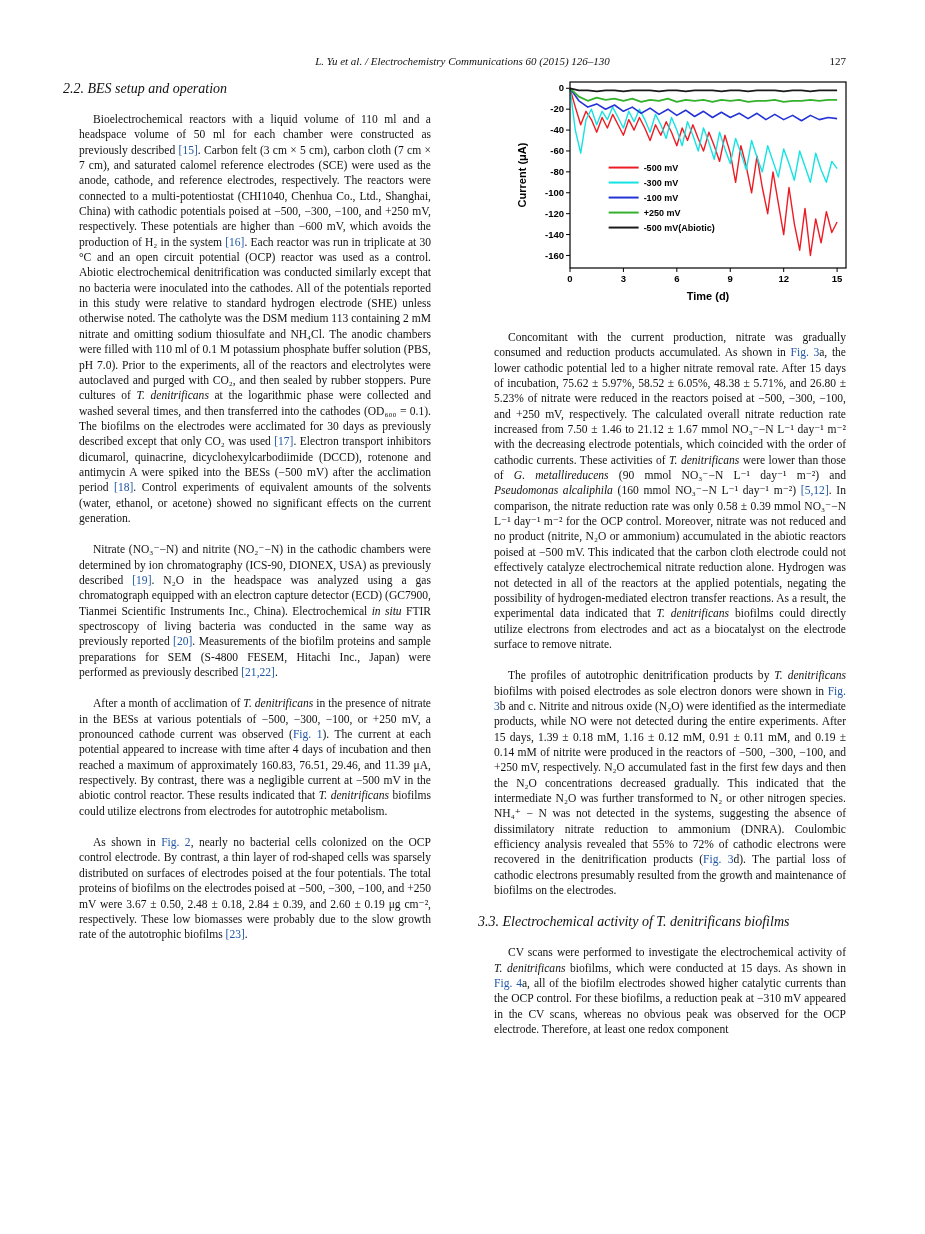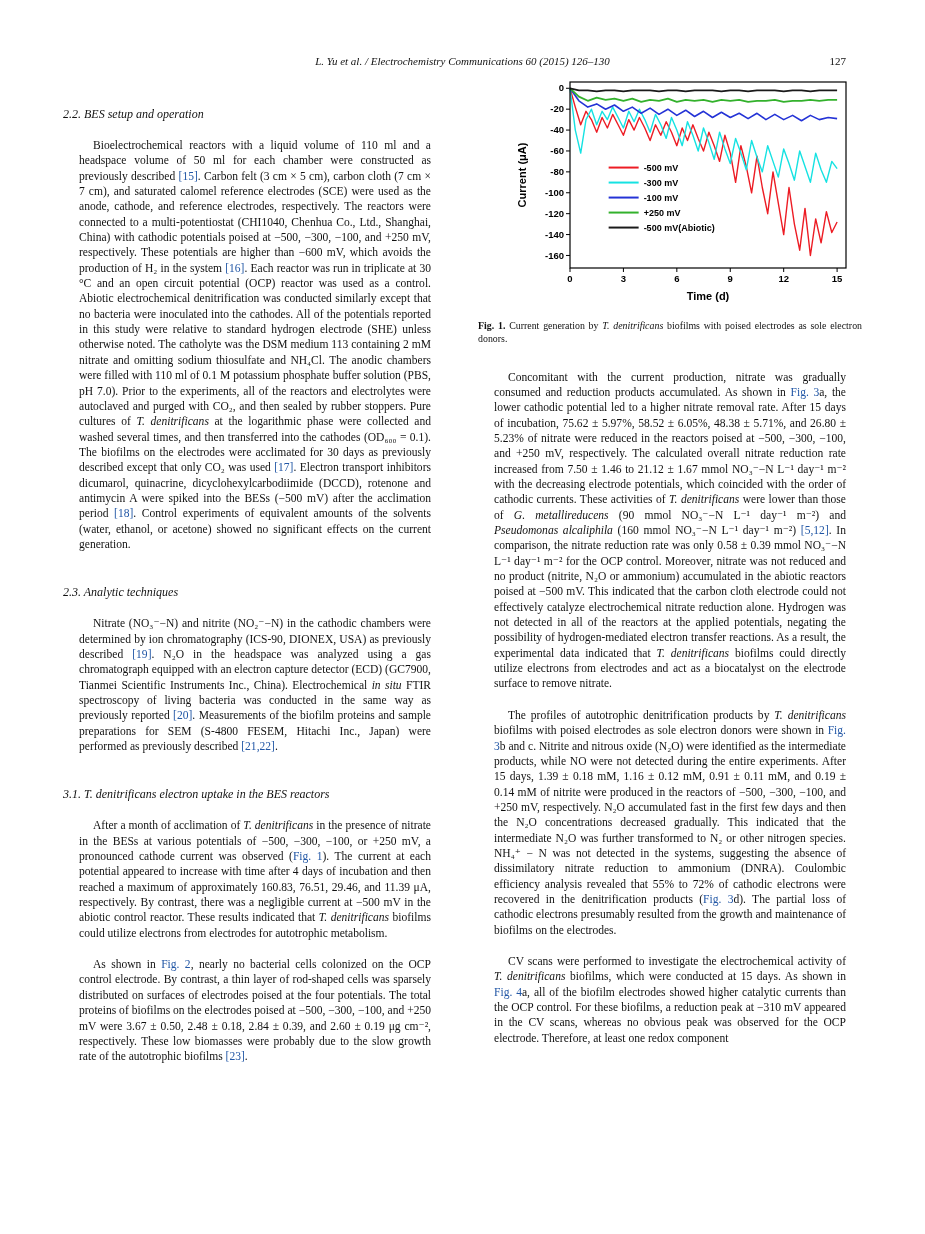--- a/index.html
+++ b/index.html
@@ -5,21 +5,21 @@
   *{box-sizing:border-box}
   html,body{margin:0;padding:0}
   body{width:925px;height:1234px;background:#ffffff;position:relative;overflow:hidden;
        font-family:"Liberation Serif","DejaVu Serif",serif;color:#111}
   .header{position:absolute;top:55px;left:63px;width:799px;font-size:11px}
   .running-head{text-align:center;font-style:italic}
   .page-number{position:absolute;right:16px;top:0}
   .columns{position:absolute;top:74px;left:63px;width:799px;display:flex;gap:31px;align-items:flex-start}
   .col{width:384px;font-size:11.55px;line-height:15.35px;text-align:justify}
   p.p{margin:16px;text-indent:14px}
-  h2.hi,h2.hb{margin:33px 0 13px;font-size:12px;line-height:15px;font-weight:normal}
+  h2.hi,h2.hb{margin:7px 0 13px;font-size:14px;line-height:15px;font-weight:normal}
   h2.hi{font-style:italic}
   h2.hb{font-weight:bold}
   .link{color:var(--link,#2156a5);cursor:pointer}
   figure{margin:0;padding:0}
   .fig-svg{display:block;margin-left:36px}
   figcaption{font-size:9.9px;line-height:12.8px;margin-top:14px;text-align:justify}
   #right-sections{margin-top:24px}
   svg text{font-family:"Liberation Sans","DejaVu Sans",sans-serif;fill:#000}
 </style>
 </head>
@@ -30,23 +30,21 @@
   <div class="header">
     <div class="running-head">L. Yu et al. / Electrochemistry Communications 60 (2015) 126–130</div>
     <div class="page-number">127</div>
   </div>
 
   <div class="columns">
 
     <div class="col" id="left-col">
         <h2 class="hi">2.2. BES setup and operation</h2>
         <p class="p">Bioelectrochemical reactors with a liquid volume of 110 ml and a headspace volume of 50 ml for each chamber were constructed as previously described <span class="link">[15]</span>. Carbon felt (3 cm × 5 cm), carbon cloth (7 cm × 7 cm), and saturated calomel reference electrodes (SCE) were used as the anode, cathode, and reference electrodes, respectively. The reactors were connected to a multi-potentiostat (CHI1040, Chenhua Co., Ltd., Shanghai, China) with cathodic potentials poised at −500, −300, −100, and +250 mV, respectively. These potentials are higher than −600 mV, which avoids the production of H₂ in the system <span class="link">[16]</span>. Each reactor was run in triplicate at 30 °C and an open circuit potential (OCP) reactor was used as a control. Abiotic electrochemical denitrification was conducted similarly except that no bacteria were inoculated into the cathodes. All of the potentials reported in this study were relative to standard hydrogen electrode (SHE) unless otherwise noted. The catholyte was the DSM medium 113 containing 2 mM nitrate and omitting sodium thiosulfate and NH₄Cl. The anodic chambers were filled with 110 ml of 0.1 M potassium phosphate buffer solution (PBS, pH 7.0). Prior to the experiments, all of the reactors and electrolytes were autoclaved and purged with CO₂, and then sealed by rubber stoppers. Pure cultures of <i>T. denitrificans</i> at the logarithmic phase were collected and washed several times, and then transferred into the cathodes (OD₆₀₀ = 0.1). The biofilms on the electrodes were acclimated for 30 days as previously described except that only CO₂ was used <span class="link">[17]</span>. Electron transport inhibitors dicumarol, quinacrine, dicyclohexylcarbodiimide (DCCD), rotenone and antimycin A were spiked into the BESs (−500 mV) after the acclimation period <span class="link">[18]</span>. Control experiments of equivalent amounts of the solvents (water, ethanol, or acetone) showed no significant effects on the current generation.</p>
-        <h2 class="hi">2.3. Analytic techniques</h2>
         <p class="p">Nitrate (NO₃⁻−N) and nitrite (NO₂⁻−N) in the cathodic chambers were determined by ion chromatography (ICS-90, DIONEX, USA) as previously described <span class="link">[19]</span>. N₂O in the headspace was analyzed using a gas chromatograph equipped with an electron capture detector (ECD) (GC7900, Tianmei Scientific Instruments Inc., China). Electrochemical <i>in situ</i> FTIR spectroscopy of living bacteria was conducted in the same way as previously reported <span class="link">[20]</span>. Measurements of the biofilm proteins and sample preparations for SEM (S-4800 FESEM, Hitachi Inc., Japan) were performed as previously described <span class="link">[21,22]</span>.</p>
-        <h2 class="hi">3.1. <i>T. denitrificans</i> electron uptake in the BES reactors</h2>
         <p class="p">After a month of acclimation of <i>T. denitrificans</i> in the presence of nitrate in the BESs at various potentials of −500, −300, −100, or +250 mV, a pronounced cathode current was observed (<span class="link">Fig. 1</span>). The current at each potential appeared to increase with time after 4 days of incubation and then reached a maximum of approximately 160.83, 76.51, 29.46, and 11.39 μA, respectively. By contrast, there was a negligible current at −500 mV in the abiotic control reactor. These results indicated that <i>T. denitrificans</i> biofilms could utilize electrons from electrodes for autotrophic metabolism.</p>
         <p class="p">As shown in <span class="link">Fig. 2</span>, nearly no bacterial cells colonized on the OCP control electrode. By contrast, a thin layer of rod-shaped cells was sparsely distributed on surfaces of electrodes poised at the four potentials. The total proteins of biofilms on the electrodes poised at −500, −300, −100, and +250 mV were 3.67 ± 0.50, 2.48 ± 0.18, 2.84 ± 0.39, and 2.60 ± 0.19 μg cm⁻², respectively. These low biomasses were probably due to the slow growth rate of the autotrophic biofilms <span class="link">[23]</span>.</p>
       </div>
 
     <div class="col">
       <figure>
         <svg id="fig1-svg" class="fig-svg" width="344" height="232" viewBox="0 0 344 232">
             <line x1="52" x2="56" y1="14.269662921348313" y2="14.269662921348313" stroke="#000000" stroke-width="1"></line>
             <text x="50" y="17.469662921348313" text-anchor="end" font-size="9.5" font-weight="700">0</text>
             <line x1="52" x2="56" y1="35.168539325842694" y2="35.168539325842694" stroke="#000000" stroke-width="1"></line>
@@ -89,23 +87,23 @@
             <text x="129.64" y="112.06" font-size="9" font-weight="700">-300 mV</text>
             <line x1="94.64" x2="124.64" y1="123.56" y2="123.56" stroke="#2433d6" stroke-width="2"></line>
             <text x="129.64" y="127.06" font-size="9" font-weight="700">-100 mV</text>
             <line x1="94.64" x2="124.64" y1="138.56" y2="138.56" stroke="#33b12c" stroke-width="2"></line>
             <text x="129.64" y="142.06" font-size="9" font-weight="700">+250 mV</text>
             <line x1="94.64" x2="124.64" y1="153.56" y2="153.56" stroke="#1a1a1a" stroke-width="2"></line>
             <text x="129.64" y="157.06" font-size="9" font-weight="700">-500 mV(Abiotic)</text>
             <text x="194" y="226" text-anchor="middle" font-size="11" font-weight="700">Time (d)</text>
             <text x="12" y="101" text-anchor="middle" font-size="11" font-weight="700" transform="rotate(-90 12 101)">Current (μA)</text>
           </svg>
-        <figcaption id="fig1-caption"><b>Fig. 1.</b> Current generation by <i>T. denitrificans</i> biofilms with poised electrodes as sole electron donors.</figcaption>
       </figure>
       <div id="right-sections">
           <p class="p">Concomitant with the current production, nitrate was gradually consumed and reduction products accumulated. As shown in <span class="link">Fig. 3</span>a, the lower cathodic potential led to a higher nitrate removal rate. After 15 days of incubation, 75.62 ± 5.97%, 58.52 ± 6.05%, 48.38 ± 5.71%, and 26.80 ± 5.23% of nitrate were reduced in the reactors poised at −500, −300, −100, and +250 mV, respectively. The calculated overall nitrate reduction rate increased from 7.50 ± 1.46 to 21.12 ± 1.67 mmol NO₃⁻−N L⁻¹ day⁻¹ m⁻² with the decreasing electrode potentials, which coincided with the order of cathodic currents. These activities of <i>T. denitrificans</i> were lower than those of <i>G. metallireducens</i> (90 mmol NO₃⁻−N L⁻¹ day⁻¹ m⁻²) and <i>Pseudomonas alcaliphila</i> (160 mmol NO₃⁻−N L⁻¹ day⁻¹ m⁻²) <span class="link">[5,12]</span>. In comparison, the nitrate reduction rate was only 0.58 ± 0.39 mmol NO₃⁻−N L⁻¹ day⁻¹ m⁻² for the OCP control. Moreover, nitrate was not reduced and no product (nitrite, N₂O or ammonium) accumulated in the abiotic reactors poised at −500 mV. This indicated that the carbon cloth electrode could not effectively catalyze electrochemical nitrate reduction alone. Hydrogen was not detected in all of the reactors at the applied potentials, negating the possibility of hydrogen-mediated electron transfer reactions. As a result, the experimental data indicated that <i>T. denitrificans</i> biofilms could directly utilize electrons from electrodes and act as a biocatalyst on the electrode surface to remove nitrate.</p>
           <p class="p">The profiles of autotrophic denitrification products by <i>T. denitrificans</i> biofilms with poised electrodes as sole electron donors were shown in <span class="link">Fig. 3</span>b and c. Nitrite and nitrous oxide (N₂O) were identified as the intermediate products, while NO were not detected during the entire experiments. After 15 days, 1.39 ± 0.18 mM, 1.16 ± 0.12 mM, 0.91 ± 0.11 mM, and 0.19 ± 0.14 mM of nitrite were produced in the reactors of −500, −300, −100, and +250 mV, respectively. N₂O accumulated fast in the first few days and then the N₂O concentrations decreased gradually. This indicated that the intermediate N₂O was further transformed to N₂ or other nitrogen species. NH₄⁺ − N was not detected in the systems, suggesting the absence of dissimilatory nitrate reduction to ammonium (DNRA). Coulombic efficiency analysis revealed that 55% to 72% of cathodic electrons were recovered in the denitrification products (<span class="link">Fig. 3</span>d). The partial loss of cathodic electrons presumably resulted from the growth and maintenance of biofilms on the electrodes.</p>
+          <h2 class="hi">3.3. Electrochemical activity of <i>T. denitrificans</i> biofilms</h2>
           <p class="p">CV scans were performed to investigate the electrochemical activity of <i>T. denitrificans</i> biofilms, which were conducted at 15 days. As shown in <span class="link">Fig. 4</span>a, all of the biofilm electrodes showed higher catalytic currents than the OCP control. For these biofilms, a reduction peak at −310 mV appeared in the CV scans, whereas no obvious peak was observed for the OCP electrode. Therefore, at least one redox component</p>
         </div>
     </div>
 
   </div>
 </div>
 
 </body></html>

